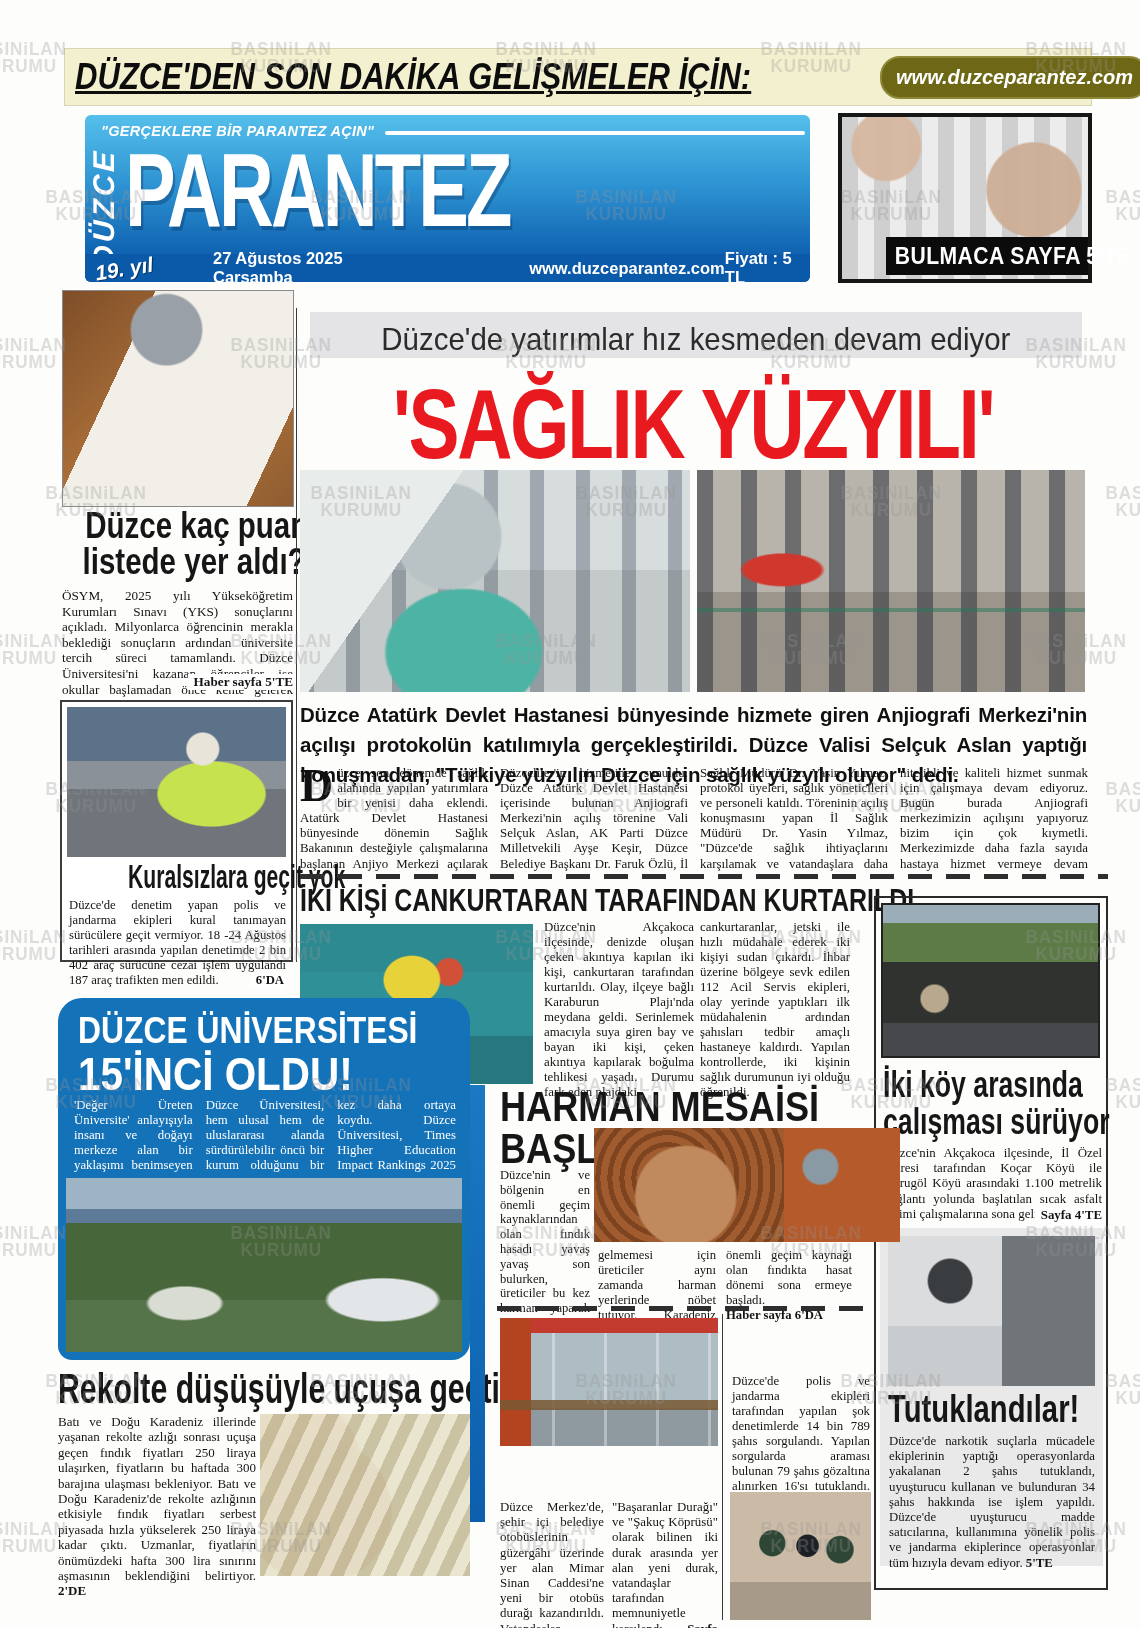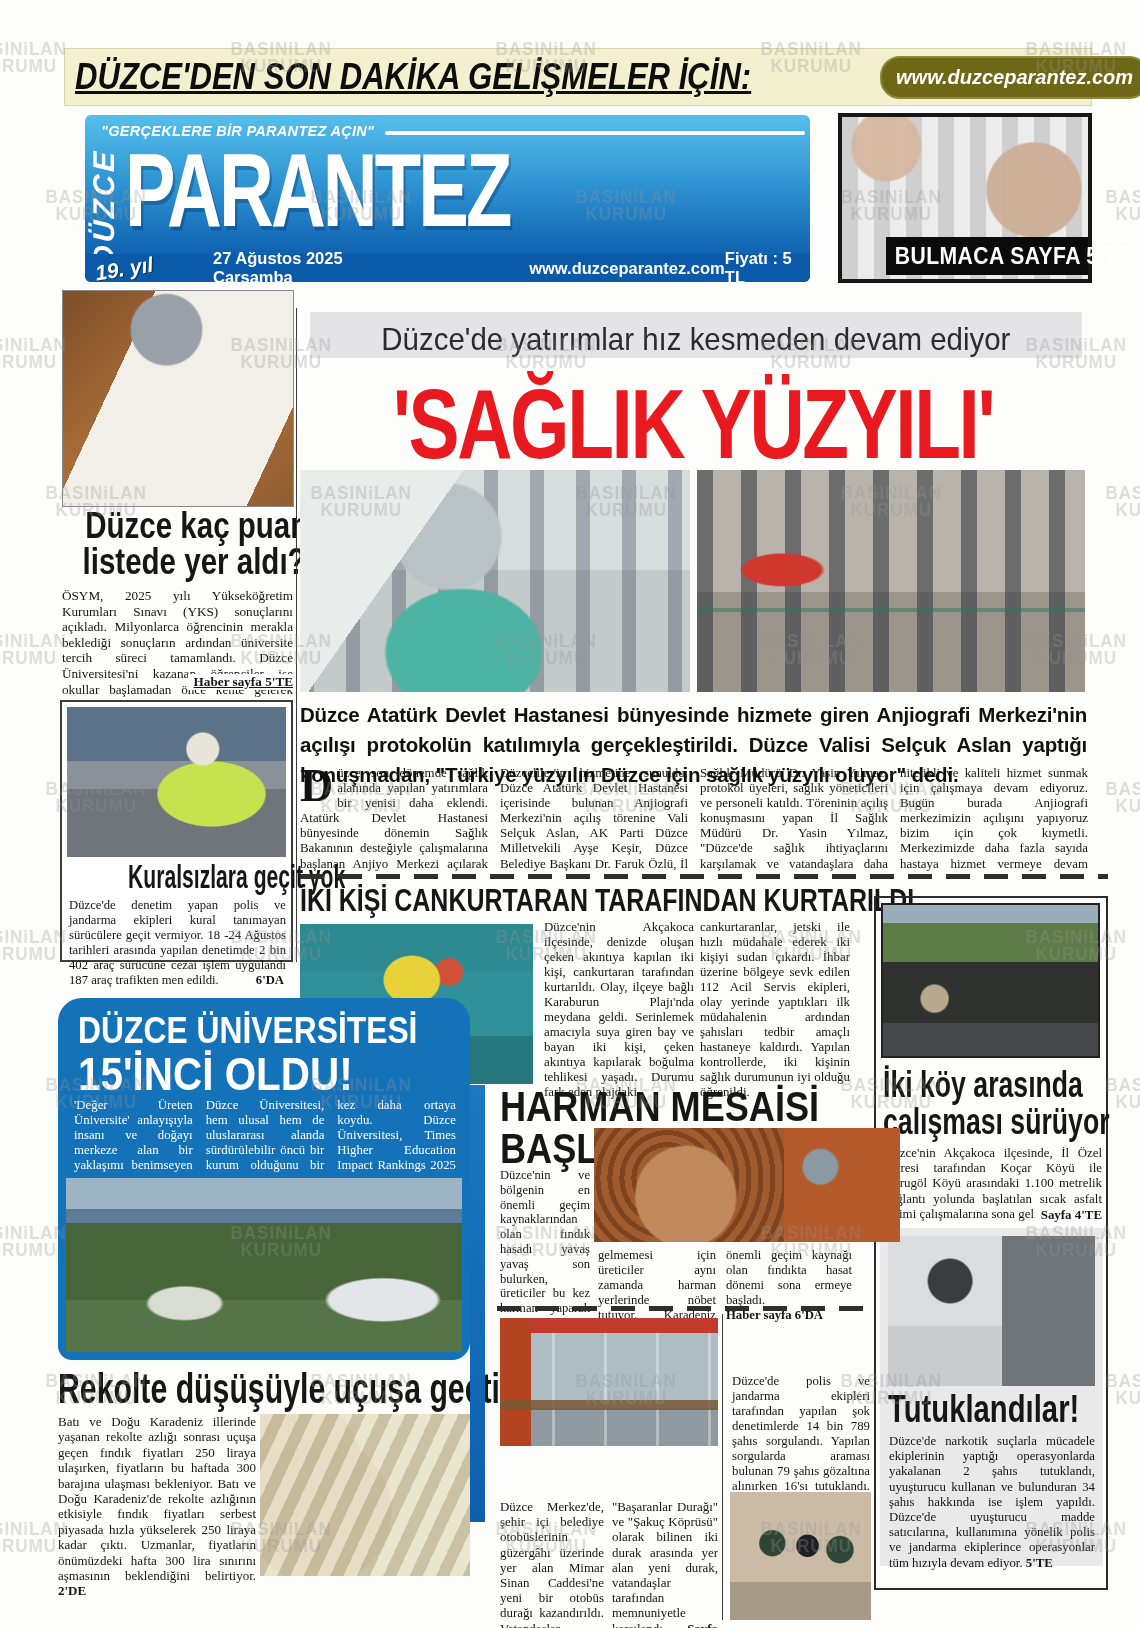--- a/index.html
+++ b/index.html
@@ -329,21 +329,21 @@
   <div class="ph b1" style="left:62px;top:290px;width:230px;height:215px;
        background:radial-gradient(circle at 45% 18%,#9aa0a8 0 16%,transparent 17%),
                   linear-gradient(115deg,transparent 28%,#f2efe8 28% 86%,transparent 86%),
                   linear-gradient(135deg,#7e4e28,#b5763d 55%,#8f5c30);"></div>
   <div class="abs" style="left:58px;top:508px;width:236px;text-align:center;">
     <span class="cond" style="font-size:36px;transform:scaleX(.82);transform-origin:center;">Düzce kaç puanla</span><br>
     <span class="cond" style="font-size:36px;transform:scaleX(.82);transform-origin:center;">listede yer aldı?</span>
   </div>
   <div class="abs serif" style="left:62px;top:588px;width:231px;height:100px;font-size:13.2px;line-height:15.6px;">
     <span>ÖSYM, 2025 yılı Yükseköğretim Kurumları Sınavı (YKS) sonuçlarını açıkladı. Milyonlarca öğrencinin merakla beklediği sonuçların ardından üniversite tercih süreci tamamlandı. Düzce Üniversitesi'ni kazanan öğrenciler ise okullar başlamadan önce kente gelerek yeni hayatlarına adım atmaya hazırlanıyor.</span>
-    <span class="ref" style="position:absolute;right:0;bottom:-2px;background:#fff;padding-left:6px;text-decoration:underline;">Haber sayfa 5'TE</span>
+    <span class="ref" style="position:absolute;right:0;bottom:-2px;background:#fff;padding-left:6px;">Haber sayfa 5'TE</span>
   </div>
 
   <div class="abs" style="left:60px;top:700px;width:233px;height:262px;border:2px solid #3c3c3c;box-sizing:border-box;background:#fff;">
     <div class="ph" style="left:5px;top:5px;width:219px;height:150px;
          background:radial-gradient(circle at 62% 28%,#e9e4da 0 9%,transparent 10%),
                     radial-gradient(ellipse at 66% 58%,#c6e24e 0 26%,transparent 27%),
                     linear-gradient(180deg,#5c7289 0 36%,#8a9198 36% 55%,#6f757b 55% 100%);"></div>
     <div style="position:absolute;left:5px;top:158px;width:220px;text-align:center;">
       <span class="cond" style="font-size:33px;transform:scaleX(.64);transform-origin:center;">Kuralsızlara geçit yok</span>
     </div>

